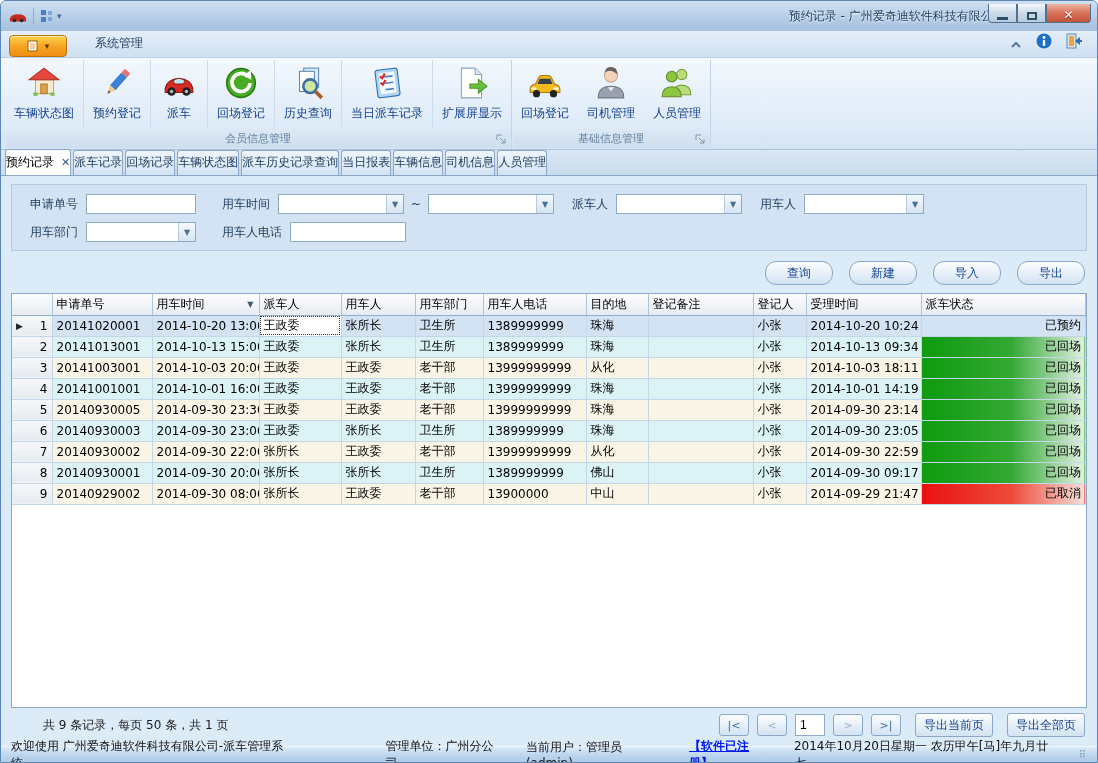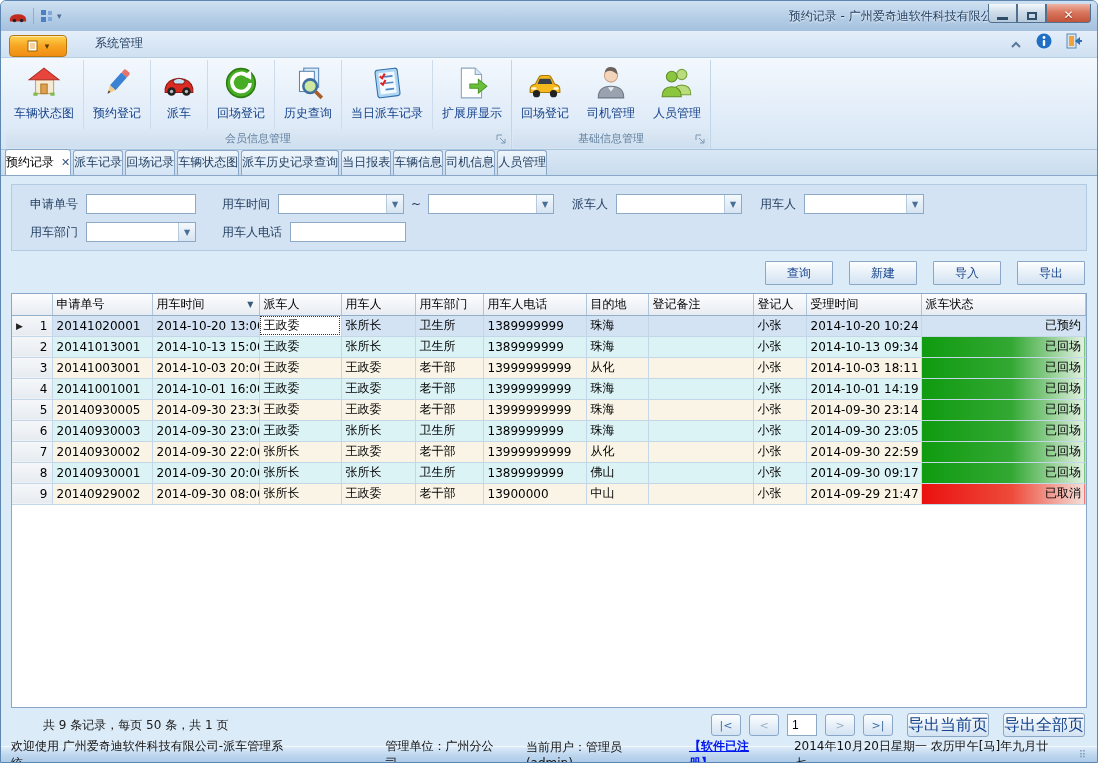--- a/index.html
+++ b/index.html
@@ -67,21 +67,21 @@
   .frow label { font-size:12px; color:#1d3a5c; margin-right:8px; white-space:nowrap; }
   .ftext { width:110px; height:20px; border:1px solid #8ca9c6; background:#fff; font-size:12px; padding:0 3px; }
   .combo { display:inline-flex; width:126px; height:20px; background:#fff; border:1px solid #8ca9c6; }
   .combo .cval { flex:1; }
   .combo .cbtn { width:17px; background:linear-gradient(#f4f9fd,#d6e4f2); border-left:1px solid #b6c9dd;
     color:#4a6f96; font-size:8px; display:flex; align-items:center; justify-content:center; }
   .tilde { margin:0 7px; font-size:12px; color:#1d3a5c; }
   .gap1{width:26px;} .gap2{width:18px;}
 
   .actions { display:flex; justify-content:flex-end; gap:16px; margin:10px 2px 8px; }
-  .btn { min-width:68px; height:24px; border:1px solid #8ba7c7; border-radius:1px; font-size:12px; color:#15428b;
+  .btn { min-width:68px; height:24px; border:1px solid #8ba7c7; border-radius:11px; font-size:12px; color:#15428b;
     background:linear-gradient(#fdfefe,#e9f1f9 45%,#d3e3f2); font-family:inherit; }
 
   
   .gridwrap { flex:1; background:#fff; border:1px solid #8ba7c7; overflow:hidden; }
   table.grid { border-collapse:collapse; width:100%; table-layout:fixed; font-size:12px; color:#000; }
   table.grid th { height:21px; background:linear-gradient(#fdfdfe,#e7ecf2); border-right:1px solid #aec5da;
     border-bottom:1px solid #92aec8; font-weight:normal; text-align:left; padding:0 4px; position:relative; white-space:nowrap; overflow:hidden;}
   table.grid th .sort { position:absolute; right:5px; top:6px; font-size:8px; color:#3c5a78; }
   table.grid td { height:21px; border-right:1px solid #c3d7e8; border-bottom:1px solid #c3d7e8; padding:0 4px;
     white-space:nowrap; overflow:hidden; }
@@ -97,21 +97,21 @@
   tbody tr td.status-cancelled { background:linear-gradient(90deg,#ea1010 0%,#ed4a3a 55%,#f4e0da 100%) !important; }
 
   
   .pager { height:34px; display:flex; align-items:center; font-size:12px; color:#1a1a1a; padding:0 2px; }
   .psum { margin-left:30px; }
   .pright { margin-left:auto; display:flex; align-items:center; gap:8px; }
   .pbtn { width:30px; height:22px; border:1px solid #8ba7c7; border-radius:3px; color:#3a6ea5; font-size:11px;
     background:linear-gradient(#fdfefe,#e9f1f9 45%,#d3e3f2); font-family:inherit; }
   .pbtn.dim { color:#9ab0c6; }
   .pnum { width:30px; height:22px; border:1px solid #8ca9c6; text-align:left; padding:0 4px; font-size:12px; }
-  .ebtn { min-width:78px; height:24px; border:1px solid #8ba7c7; border-radius:3px; font-size:16px; color:#15428b;
+  .ebtn { min-width:78px; height:24px; border:1px solid #8ba7c7; border-radius:3px; font-size:12px; color:#15428b;
     background:linear-gradient(#fdfefe,#e9f1f9 45%,#d3e3f2); font-family:inherit; margin-left:6px; }
 
   
   .statusbar { height:16px; display:flex; align-items:center; gap:22px; padding:0 10px;
     background:linear-gradient(#dcebf9,#bdd6ee 55%,#aecbe8); border-top:1px solid #f2f8fd; font-size:12px; color:#111; }
   .statusbar .welcome { margin-right:72px; }
   .license { color:#0018ee; font-weight:bold; text-decoration:underline; cursor:pointer; }
   .grip { margin-left:auto; color:#7d97b1; font-size:10px; letter-spacing:1px; }
 </style>
 </head>

